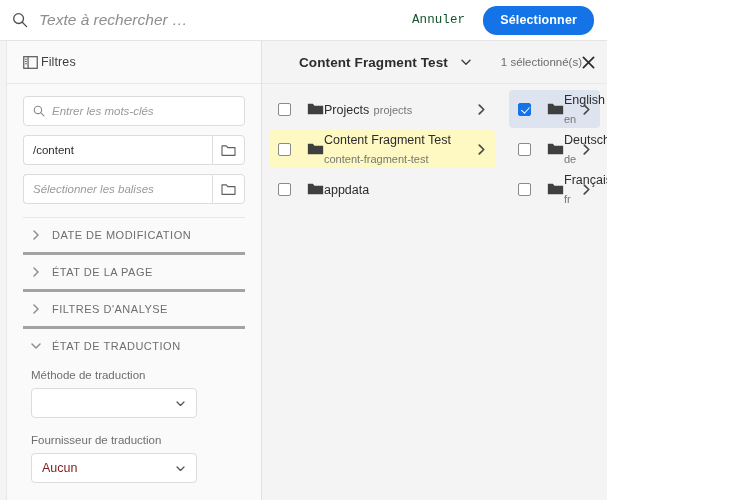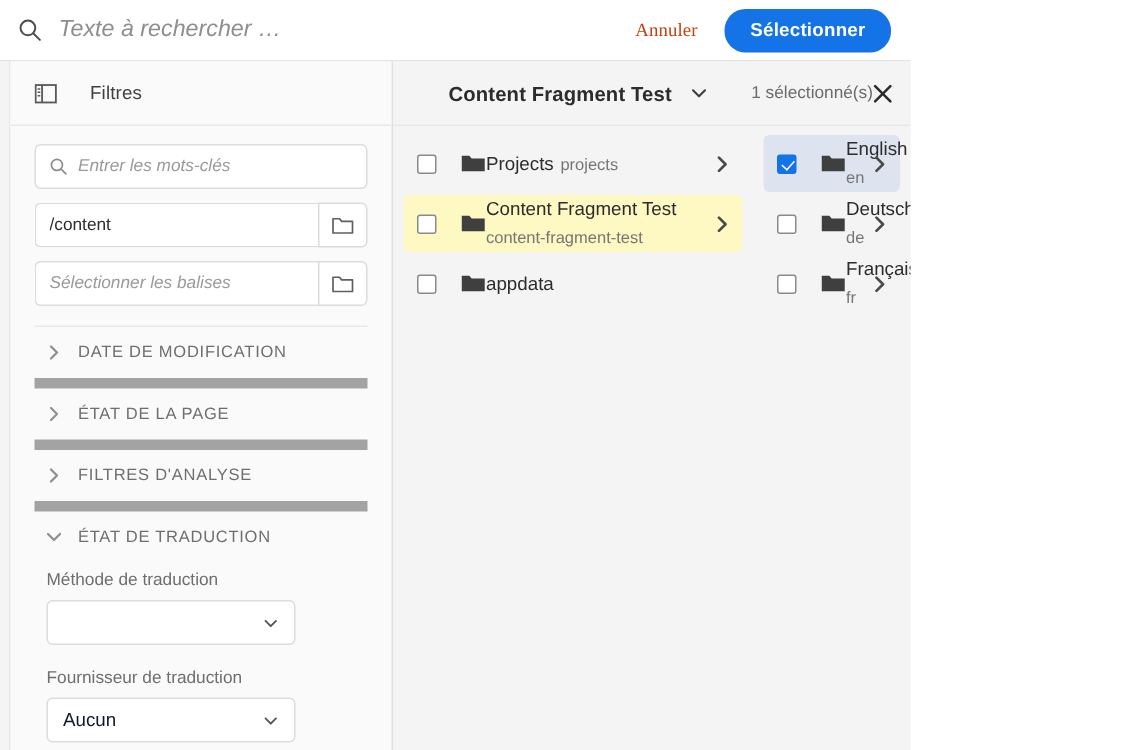--- a/index.html
+++ b/index.html
@@ -23,22 +23,22 @@
   .search-wrap { flex: 1; display: flex; align-items: center; gap: 11px; height: 100%; }
   .search-icon { width: 16px; height: 16px; color: #4b4b4b; flex: none; display: block; }
   .search-input {
     flex: 1; border: none; outline: none; background: transparent;
     font-family: "Liberation Sans", sans-serif;
     font-size: 15.5px; color: #2c2c2c; height: 100%;
   }
   .search-input::placeholder { color: #8e8e8e; font-style: italic; font-size: 15.5px; }
   .cancel-btn {
     background: transparent; border: none; cursor: pointer;
-    font-family: Liberation Serif, serif;
-    font-size: 12.5px; color: #c2410c; padding: 6px 12px;
+    font-family: Liberation Mono, monospace;
+    font-size: 12.5px; color: #14532d; padding: 6px 12px;
     margin-right: 6px; letter-spacing: 0.1px;
   }
   .select-btn {
     background: #1473e6; border: none; cursor: pointer; border-radius: 14px;
     font-family: "Liberation Sans", sans-serif;
     font-size: 12.5px; font-weight: bold; color: #ffffff;
     padding: 7px 17px 8px; letter-spacing: 0.15px;
   }
 
   
@@ -50,21 +50,21 @@
   
   .sidebar {
     width: 255px; min-width: 255px;
     background: #fafafa;
     border-right: 1px solid #e0e0e0;
     display: flex; flex-direction: column;
     overflow: hidden;
   }
   .filters-head {
     height: 43px; min-height: 43px;
-    display: flex; align-items: center; gap: 22px;
+    display: flex; align-items: center; gap: 3px;
     padding: 0 16px;
     border-bottom: 1px solid #e8e8e8;
     background: #fafafa;
   }
   .panel-icon { width: 15px; height: 15px; color: #5a5a5a; display: block; }
   .filters-title { font-size: 12.5px; color: #3f3f3f; letter-spacing: 0.1px; }
 
   .sidebar-scroll { flex: 1; overflow: hidden; padding: 0 0 4px; }
 
   .field-block { padding: 12px 16px 0; }
@@ -86,41 +86,41 @@
     flex: 1; border-top-right-radius: 0; border-bottom-right-radius: 0; border-right: none;
   }
   .picker-btn {
     width: 33px; background: #ffffff; border: 1px solid #dcdcdc;
     border-top-right-radius: 4px; border-bottom-right-radius: 4px;
     display: flex; align-items: center; justify-content: center; cursor: pointer;
   }
   .folder-outline { width: 15px; height: 13px; color: #5f5f5f; display: block; }
 
   .accordion { margin-top: 13px; padding: 0 16px; }
-  .acc-item { border-top: 7px solid #a3a3a3; }
+  .acc-item { border-top: 3px solid #a3a3a3; }
   .acc-item:first-child { border-top: 1px solid #e8e8e8; }
   .acc-head {
     display: flex; align-items: center; gap: 11px;
     height: 34px; cursor: pointer; padding-left: 8px;
   }
   .chev { width: 10px; height: 10px; color: #8f8f8f; flex: none; }
   .chev.down { transform: rotate(90deg); }
   .acc-label {
     font-size: 11px; color: #6e6e6e; letter-spacing: 0.5px;
     text-transform: uppercase; white-space: nowrap;
   }
   .acc-body { padding: 6px 0 13px 8px; }
   .field-label { font-size: 11.5px; color: #6e6e6e; margin-bottom: 7px; }
   .select-box {
     height: 30px; background: #ffffff; border: 1px solid #dcdcdc; border-radius: 4px;
     display: flex; align-items: center; justify-content: space-between;
     padding: 0 10px; cursor: pointer; margin-bottom: 16px; width: 166px;
   }
   .select-box:last-child { margin-bottom: 0; }
-  .select-val { font-size: 12.5px; color: #0f172a; }
+  .select-val { font-size: 12.5px; color: #7f1d1d; }
   .sel-chev { width: 11px; height: 11px; color: #555; flex: none; }
 
   
   .browser { flex: 1; display: flex; flex-direction: column; background: #f4f4f4; min-width: 0; }
   .browser-head {
     height: 43px; min-height: 43px;
     display: flex; align-items: center; justify-content: space-between;
     padding: 0 12px 0 37px;
     background: #f4f4f4; border-bottom: 1px solid #e8e8e8;
   }

